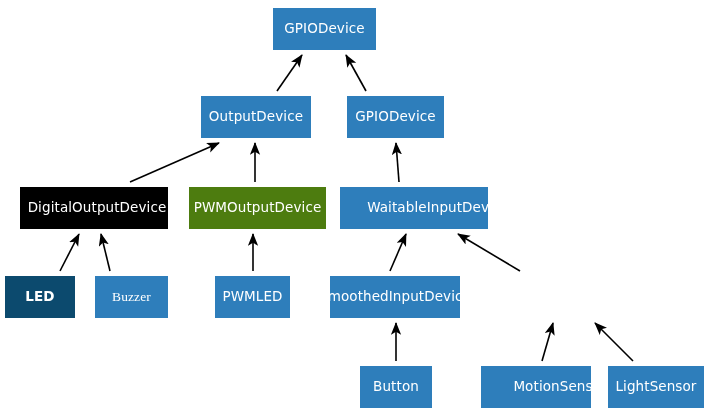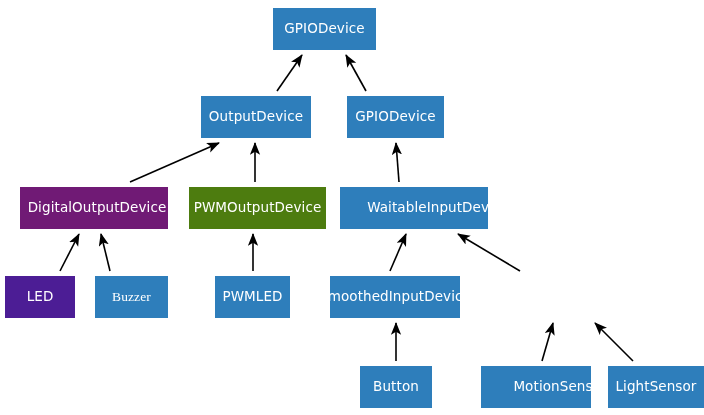--- a/index.html
+++ b/index.html
@@ -79,30 +79,30 @@
   <div id="node-layer">
       <div class="node" style="left: 273px; top: 8px; width: 103px; height: 42px; background: rgb(46, 126, 187); color: rgb(255, 255, 255);">
         <span class="node-label">GPIODevice</span>
       </div>
       <div class="node" style="left: 201px; top: 96px; width: 110px; height: 42px; background: rgb(46, 126, 187); color: rgb(255, 255, 255);">
         <span class="node-label">OutputDevice</span>
       </div>
       <div class="node" style="left: 347px; top: 96px; width: 97px; height: 42px; background: rgb(46, 126, 187); color: rgb(255, 255, 255);">
         <span class="node-label">GPIODevice</span>
       </div>
-      <div class="node" style="left: 20px; top: 187px; width: 148px; height: 42px; background: #701a75; color: rgb(255, 255, 255); padding-left: 6px;">
+      <div class="node" style="left: 20px; top: 187px; width: 148px; height: 42px; background: #000000; color: rgb(255, 255, 255); padding-left: 6px;">
         <span class="node-label">DigitalOutputDevice</span>
       </div>
       <div class="node" style="left: 189px; top: 187px; width: 137px; height: 42px; background: #4d7c0f; color: rgb(255, 255, 255);">
         <span class="node-label">PWMOutputDevice</span>
       </div>
       <div class="node" style="left: 340px; top: 187px; width: 148px; height: 42px; background: rgb(46, 126, 187); color: rgb(255, 255, 255); padding-left: 48px;">
         <span class="node-label">WaitableInputDevice</span>
       </div>
-      <div class="node" style="left: 5px; top: 276px; width: 70px; height: 42px; background: #4c1d95; color: rgb(255, 255, 255);">
+      <div class="node" style="left: 5px; top: 276px; width: 70px; height: 42px; background: #0c4a6e; color: rgb(255, 255, 255); font-weight: bold;">
         <span class="node-label">LED</span>
       </div>
       <div class="node" style="left: 95px; top: 276px; width: 73px; height: 42px; background: rgb(46, 126, 187); color: rgb(255, 255, 255); font-family: Liberation Serif, serif;">
         <span class="node-label">Buzzer</span>
       </div>
       <div class="node" style="left: 215px; top: 276px; width: 75px; height: 42px; background: rgb(46, 126, 187); color: rgb(255, 255, 255);">
         <span class="node-label">PWMLED</span>
       </div>
       <div class="node" style="left: 330px; top: 276px; width: 130px; height: 42px; background: rgb(46, 126, 187); color: rgb(255, 255, 255);">
         <span class="node-label">SmoothedInputDevice</span>

